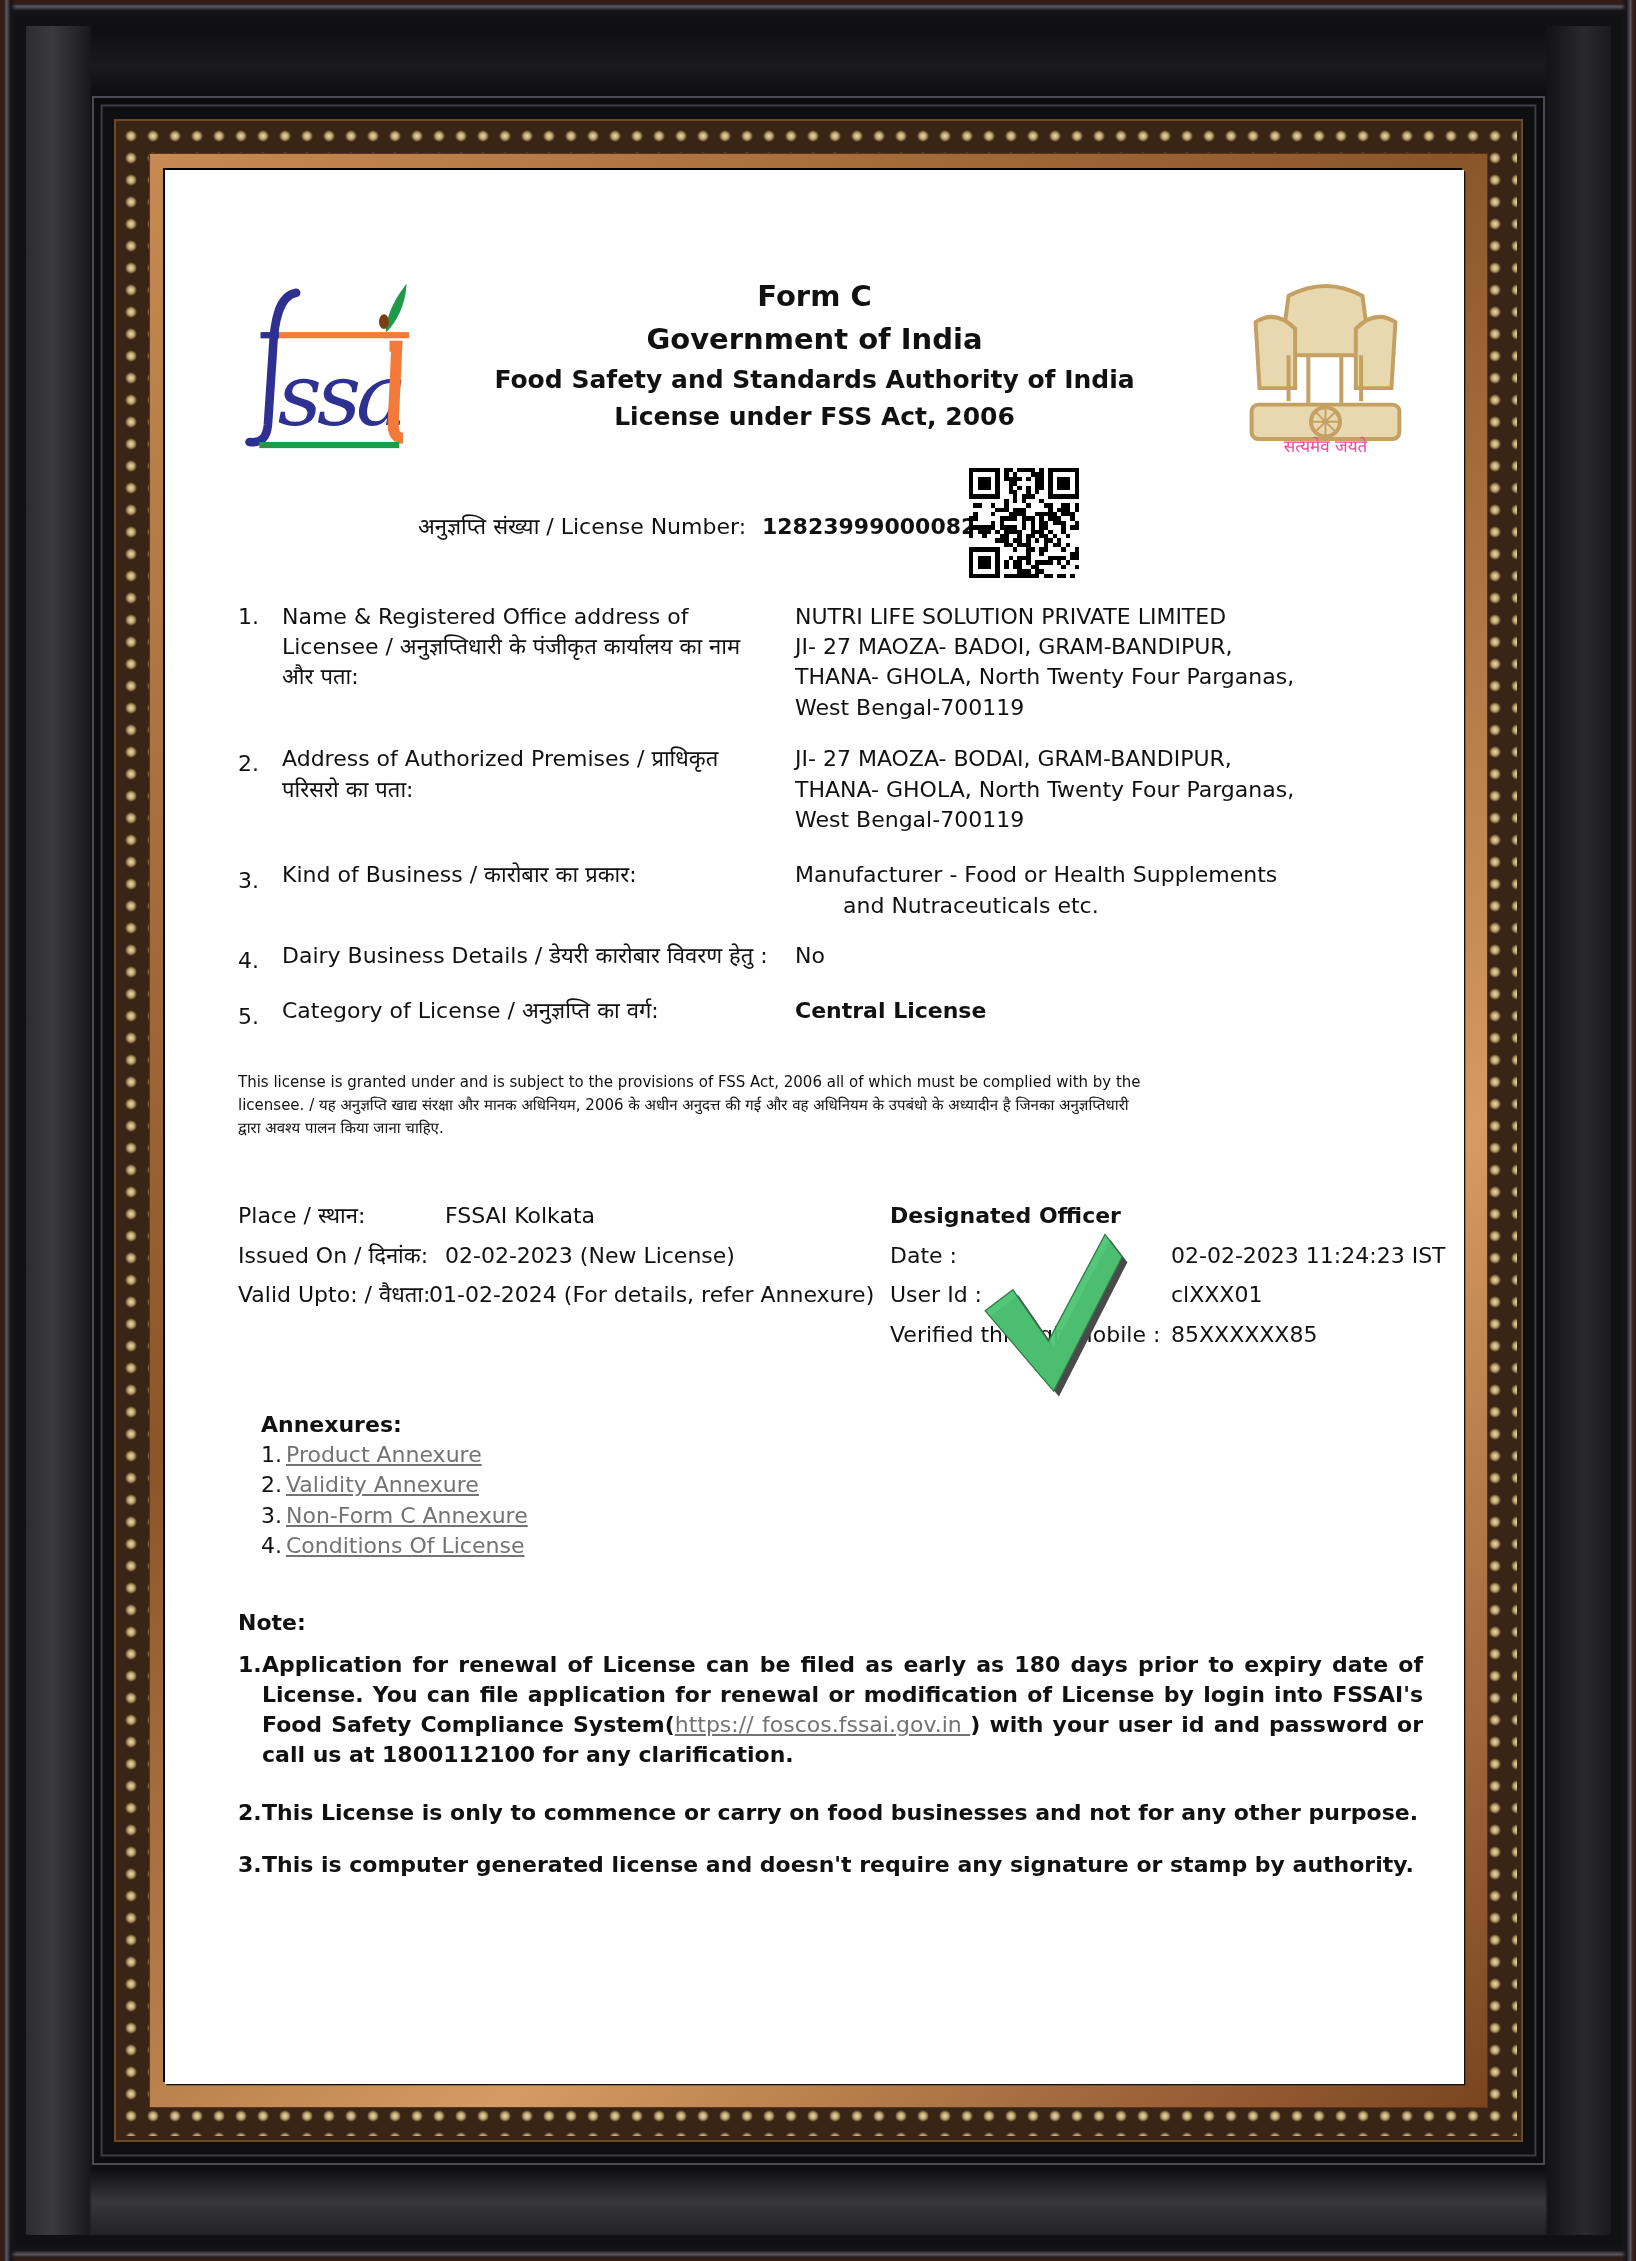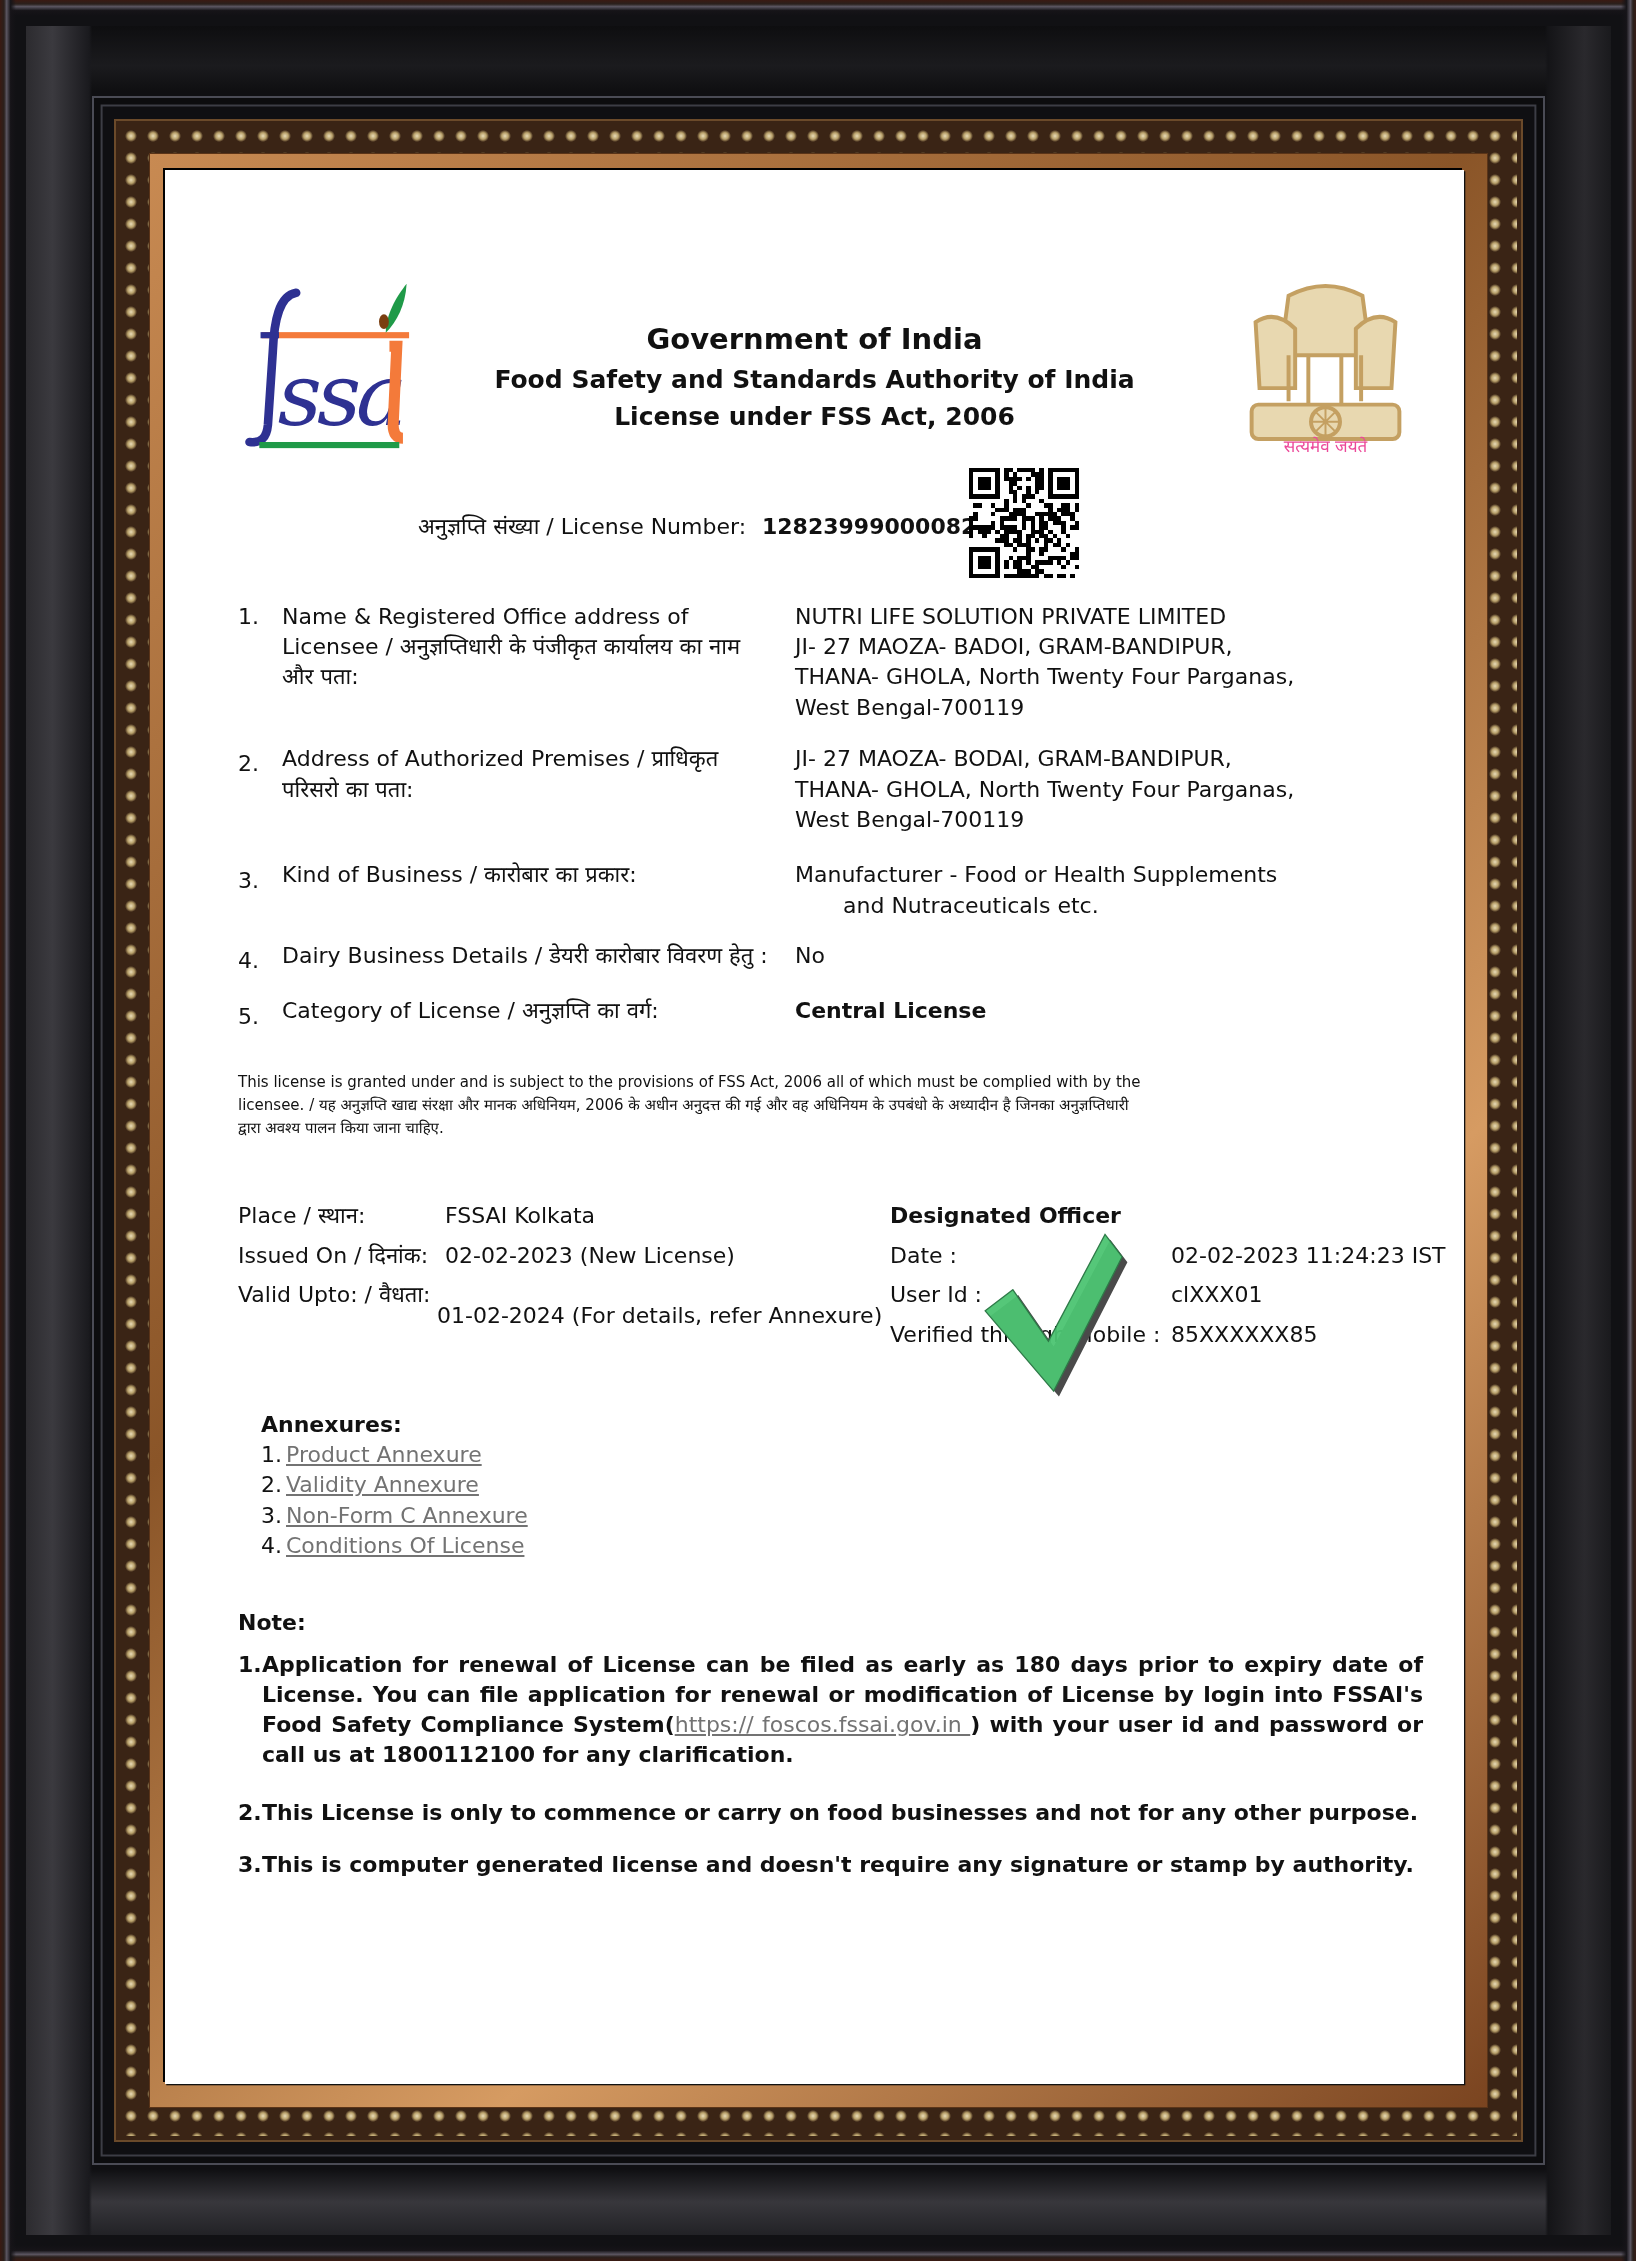--- a/index.html
+++ b/index.html
@@ -85,20 +85,21 @@
     <rect x="42" y="89" width="240" height="10" fill="#f47a3a"></rect>
     <rect x="40" y="89" width="30" height="10" fill="#2e3192"></rect>
     <path d="M98 25 C70 30 62 70 60 120 L52 240 C50 262 40 270 22 268" stroke="#2e3192" stroke-width="14" fill="none" stroke-linecap="round"></path>
     <text x="68" y="240" font-family="DejaVu Serif, serif" font-style="italic" font-size="140" fill="#2e3192" letter-spacing="-8">ssa</text>
     <path d="M250 112 L262 112 L256 240 C256 255 262 262 272 262" stroke="#f47a3a" stroke-width="18" fill="none"></path>
     <path d="M244 90 C244 60 262 30 278 10 C276 45 262 72 244 90 Z" fill="#1f9a48"></path>
     <ellipse cx="241" cy="72" rx="8" ry="12" fill="#7a3e10"></ellipse>
     <rect x="38" y="268" width="228" height="10" fill="#1f9a48"></rect>
   </svg>
 
+  <div class="hdr-line" style="top:109px;font-size:29px;">Form C</div>
   <div class="hdr-line" style="top:195px;font-size:25px;">Food Safety and Standards Authority of India</div>
   <div class="hdr-line" style="top:152px;font-size:29px;">Government of India</div>
   <div class="hdr-line" style="top:232px;font-size:25px;">License under FSS Act, 2006</div>
 
   <svg class="emblem" viewBox="0 0 292 282">
     <g fill="none" stroke="#c4a062" stroke-width="6">
       <path d="M90 30 Q146 0 202 30 L214 120 L78 120 Z" fill="#e8d8b0"></path>
       <path d="M40 70 Q70 50 100 80 L100 170 L46 170 Z" fill="#e8d8b0"></path>
       <path d="M252 70 Q222 50 192 80 L192 170 L246 170 Z" fill="#e8d8b0"></path>
       <path d="M90 120 L90 190 M120 120 L120 195 M170 120 L170 195 M200 120 L200 190"></path>
@@ -373,21 +374,21 @@
     <div>This license is granted under and is subject to the provisions of FSS Act, 2006 all of which must be complied with by the</div>
     <div>licensee. / यह अनुज्ञप्ति खाद्य संरक्षा और मानक अधिनियम, 2006 के अधीन अनुदत्त की गई और वह अधिनियम के उपबंधो के अध्यादीन है जिनका अनुज्ञप्तिधारी</div>
     <div>द्वारा अवश्य पालन किया जाना चाहिए.</div>
   </div>
 
   <div class="t" style="left:73px;top:1031px;">Place / स्थान:</div>
   <div class="t" style="left:280px;top:1031px;">FSSAI Kolkata</div>
   <div class="t" style="left:73px;top:1071px;">Issued On / दिनांक:</div>
   <div class="t" style="left:280px;top:1071px;">02-02-2023 (New License)</div>
   <div class="t" style="left:73px;top:1110px;">Valid Upto: / वैधता:</div>
-  <div class="t" style="left:272px;top:1110px;margin-top:21px;">01-02-2024 (For details, refer Annexure)</div>
+  <div class="t" style="left:264px;top:1110px;">01-02-2024 (For details, refer Annexure)</div>
 
   <div class="t b" style="left:725px;top:1031px;">Designated Officer</div>
   <div class="t" style="left:725px;top:1071px;">Date :</div>
   <div class="t" style="left:1006px;top:1071px;">02-02-2023 11:24:23 IST</div>
   <div class="t" style="left:725px;top:1110px;">User Id :</div>
   <div class="t" style="left:1006px;top:1110px;">clXXX01</div>
   <div class="t" style="left:725px;top:1150px;">Verified through Mobile :</div>
   <div class="t" style="left:1006px;top:1150px;">85XXXXXX85</div>
 
   <svg class="checkmark" viewBox="0 0 240 262">

